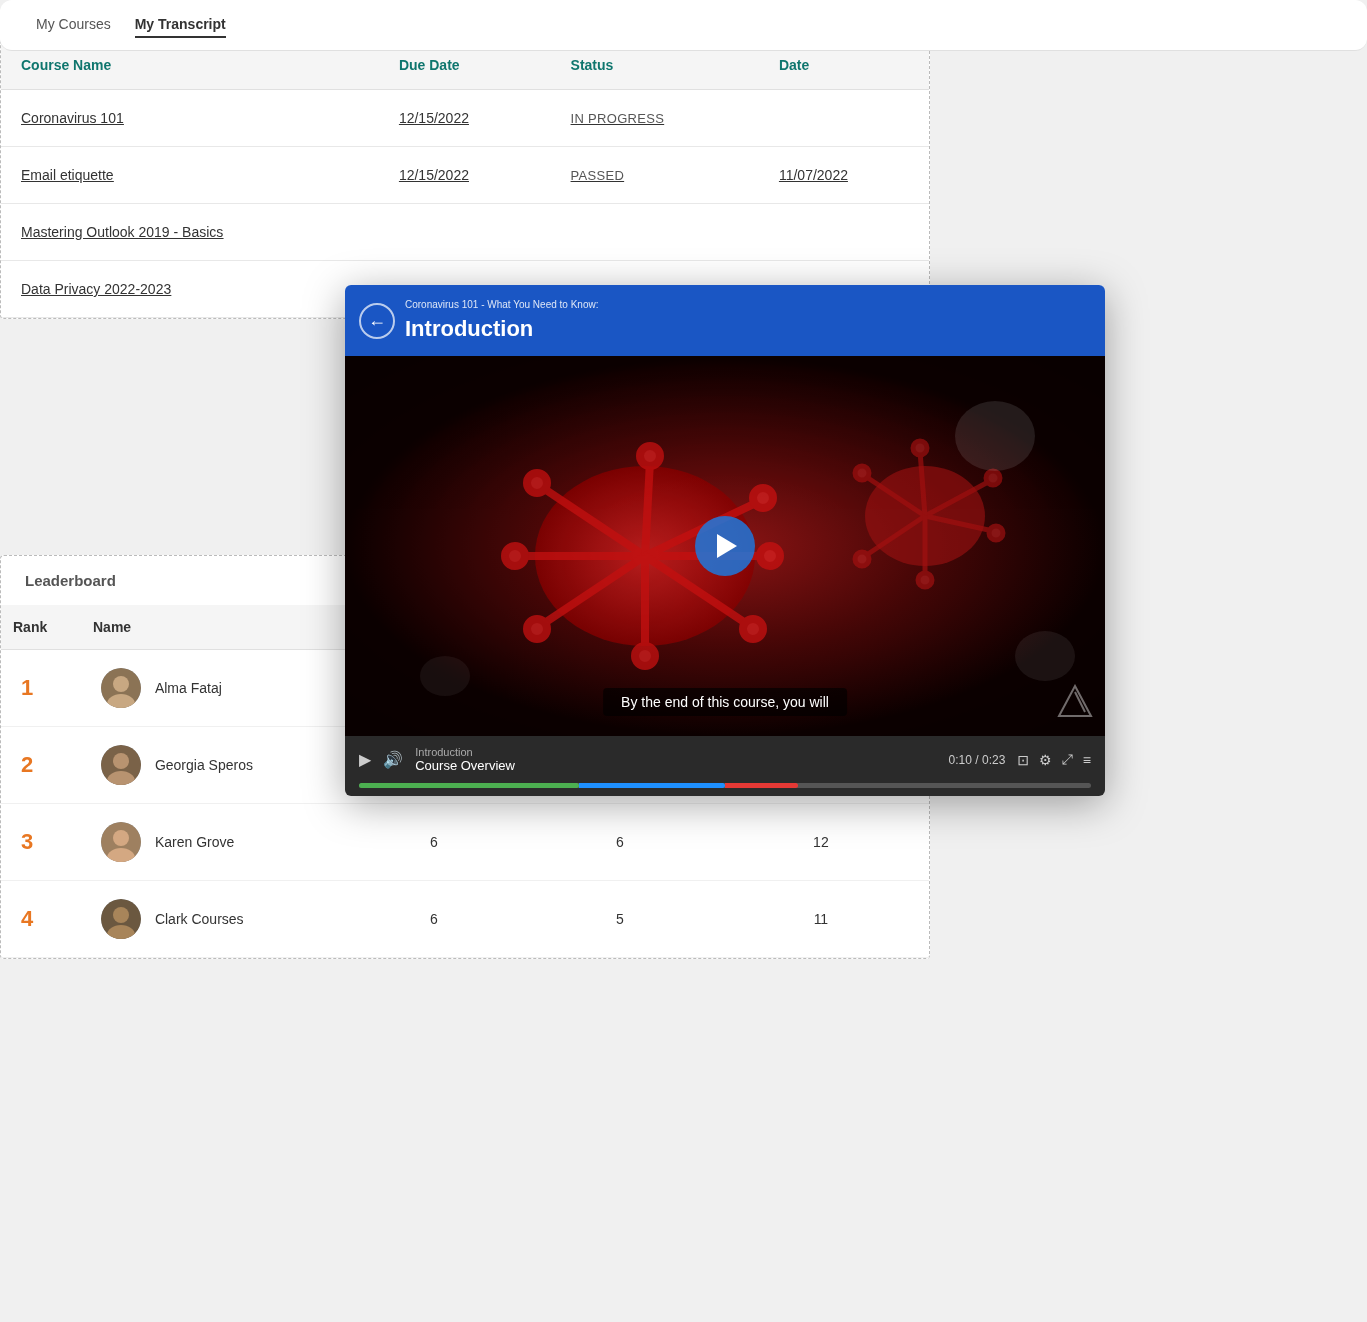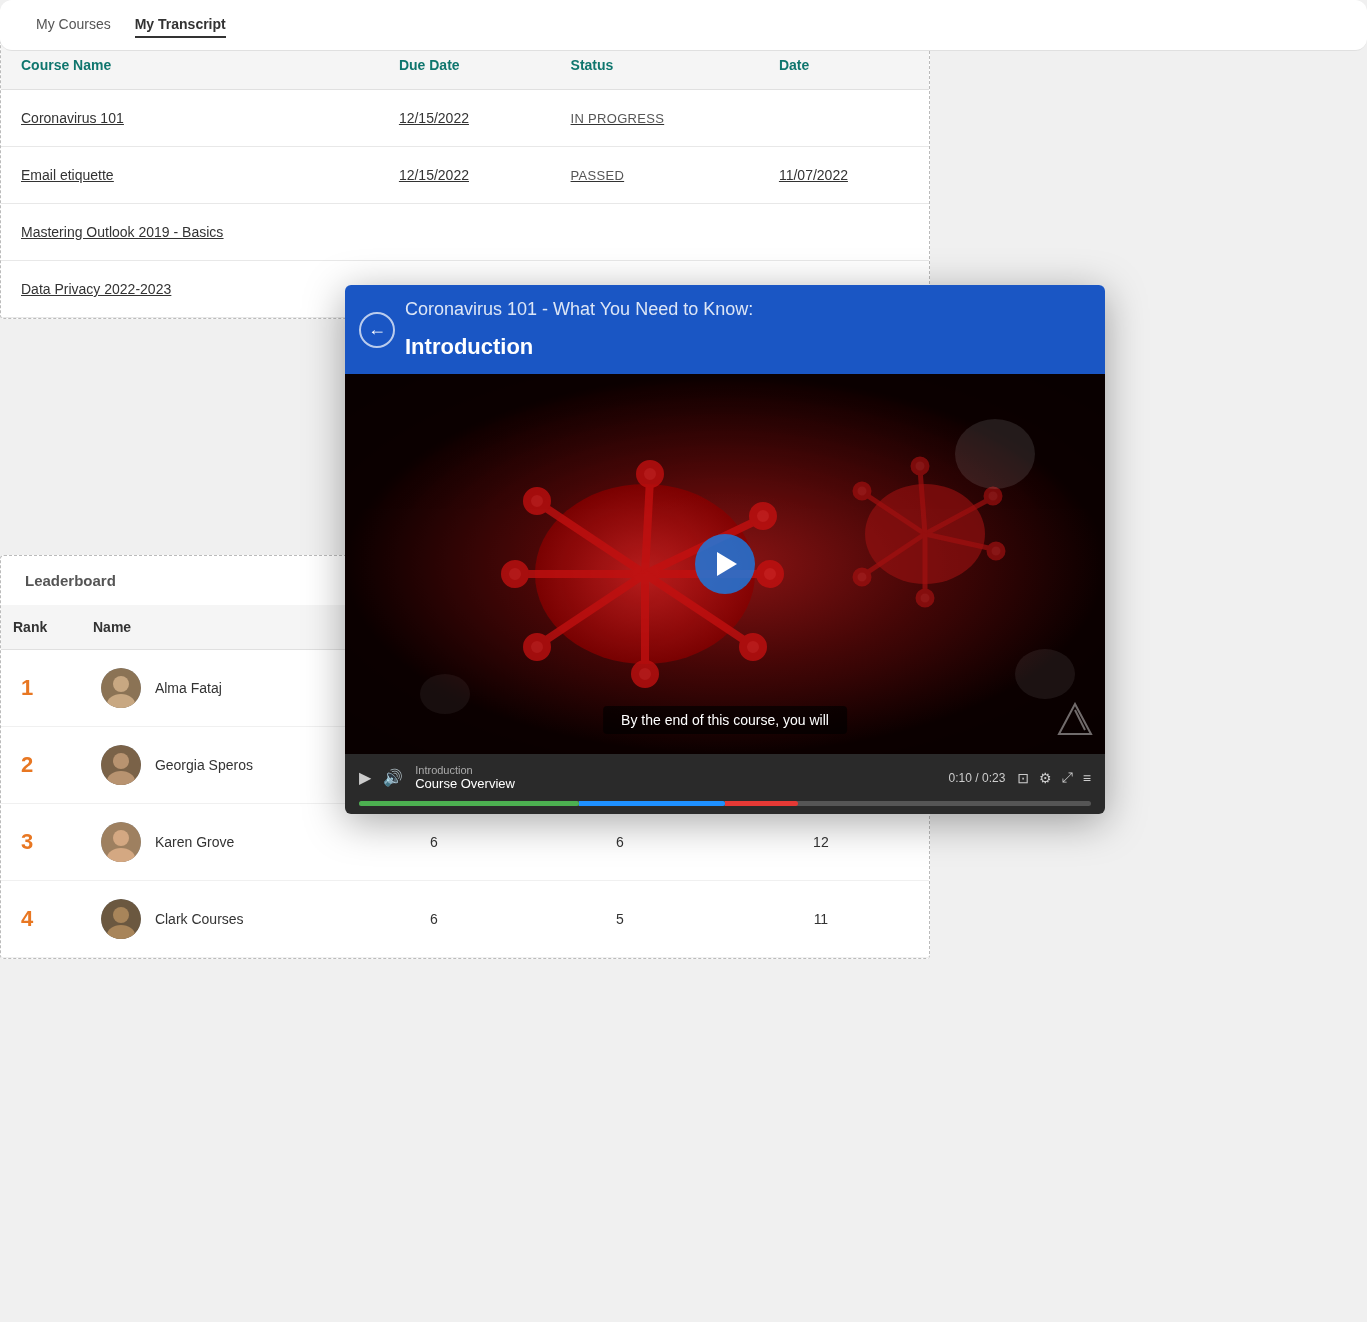--- a/index.html
+++ b/index.html
@@ -179,22 +179,22 @@
       border: 2px solid rgba(255,255,255,0.7);
       display: flex;
       align-items: center;
       justify-content: center;
       cursor: pointer;
       color: #fff;
       font-size: 18px;
     }
     .video-subtitle {
       color: rgba(255,255,255,0.85);
-      font-size: 18px;
-      margin-bottom: 14px;
+      font-size: 10px;
+      margin-bottom: 6px;
     }
     .video-title {
       color: #fff;
       font-size: 22px;
       font-weight: 600;
     }
     .video-container {
       position: relative;
       background: #1a0000;
       height: 380px;

